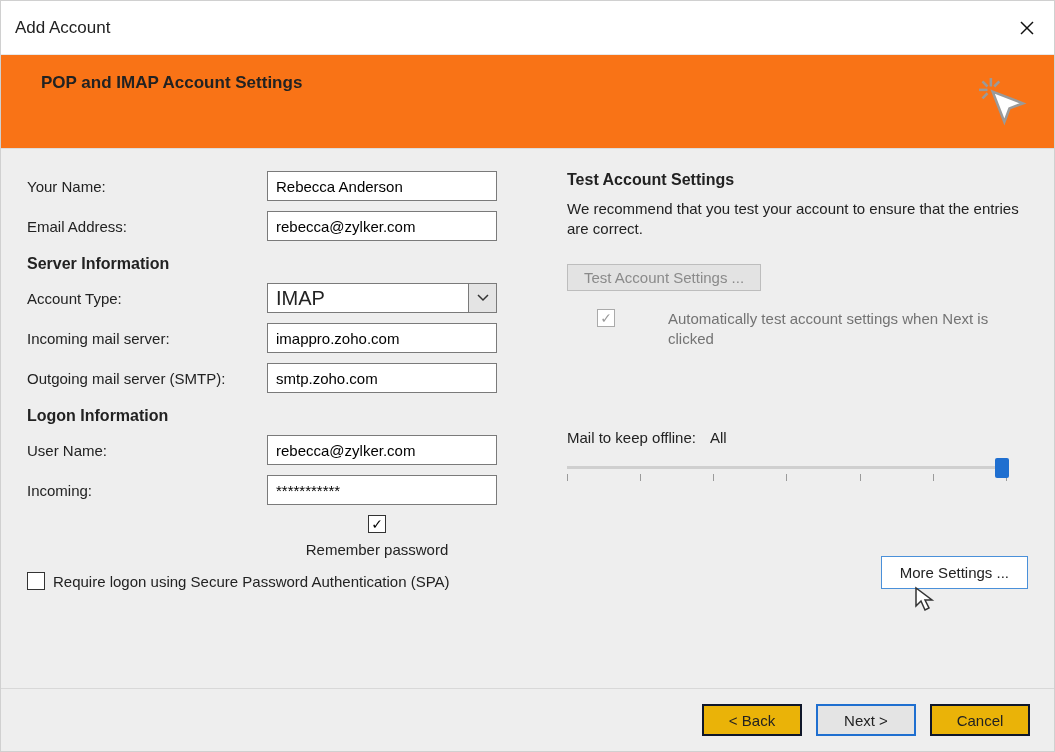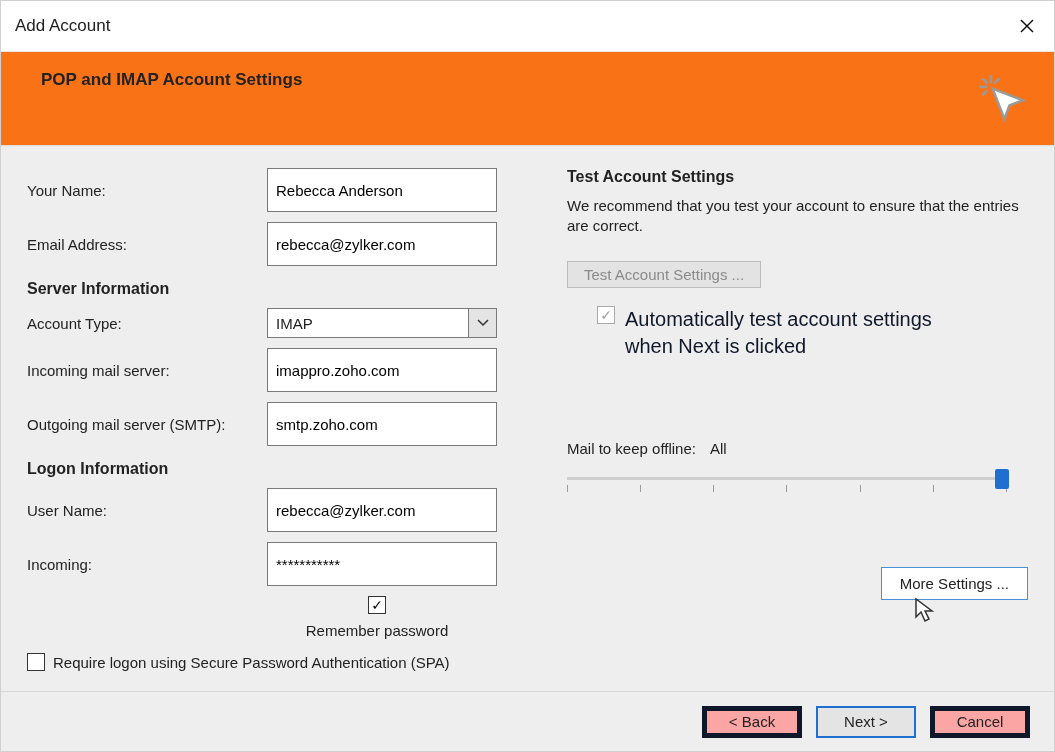--- a/index.html
+++ b/index.html
@@ -98,35 +98,35 @@
   .flabel {
     width: 240px;
     font-size: 15px;
     color: #222;
   }
   .finput {
     flex: 0 0 230px;
     height: 30px;
     border: 1px solid #7a7a7a;
     background: #fff;
-    padding: 21px 8px;
+    padding: 3px 8px;
     font-size: 15px;
     font-family: inherit;
   }
   .fselect-wrap {
     flex: 0 0 230px;
     height: 30px;
     display: flex;
     border: 1px solid #7a7a7a;
     background: #fff;
   }
   .fselect-text {
     flex: 1;
     padding: 3px 8px;
-    font-size: 15px;
+    font-size: 20px;
     display: flex;
     align-items: center;
   }
   .fselect-btn {
     width: 28px;
     border-left: 1px solid #7a7a7a;
     background: #e4e4e4;
     display: flex;
     align-items: center;
     justify-content: center;
@@ -188,24 +188,25 @@
     background: #e3e3e3;
     color: #8a8a8a;
     font-size: 15px;
     margin-bottom: 18px;
   }
   .auto-test-row {
     display: flex;
     align-items: flex-start;
     gap: 10px;
     margin-left: 30px;
-    color: #0f172a;
-    font-size: 20px;
+    color: #737373;
+    font-size: 15px;
     line-height: 1.35;
     margin-bottom: 80px;
+    justify-content: space-between;
   }
   .auto-test-row .at-label { max-width: 360px; }
 
   .mko-row {
     display: flex;
     align-items: center;
     gap: 14px;
     font-size: 15px;
     margin-bottom: 10px;
   }
@@ -267,22 +268,22 @@
     background: #eeeeee;
     display: flex;
     justify-content: flex-end;
     align-items: center;
     gap: 14px;
     padding: 0 24px;
   }
   .fbtn {
     min-width: 100px;
     height: 32px;
-    border: 5px solid #0f172a;
-    background: #fca5a5;
+    border: 2px solid #0f172a;
+    background: #eab308;
     font-size: 15px;
     color: #222;
     cursor: pointer;
     padding: 0 18px;
   }
   .fbtn.primary {
     border: 2px solid #1f6fd0;
     background: #e4e4e4;
   }
 </style>

